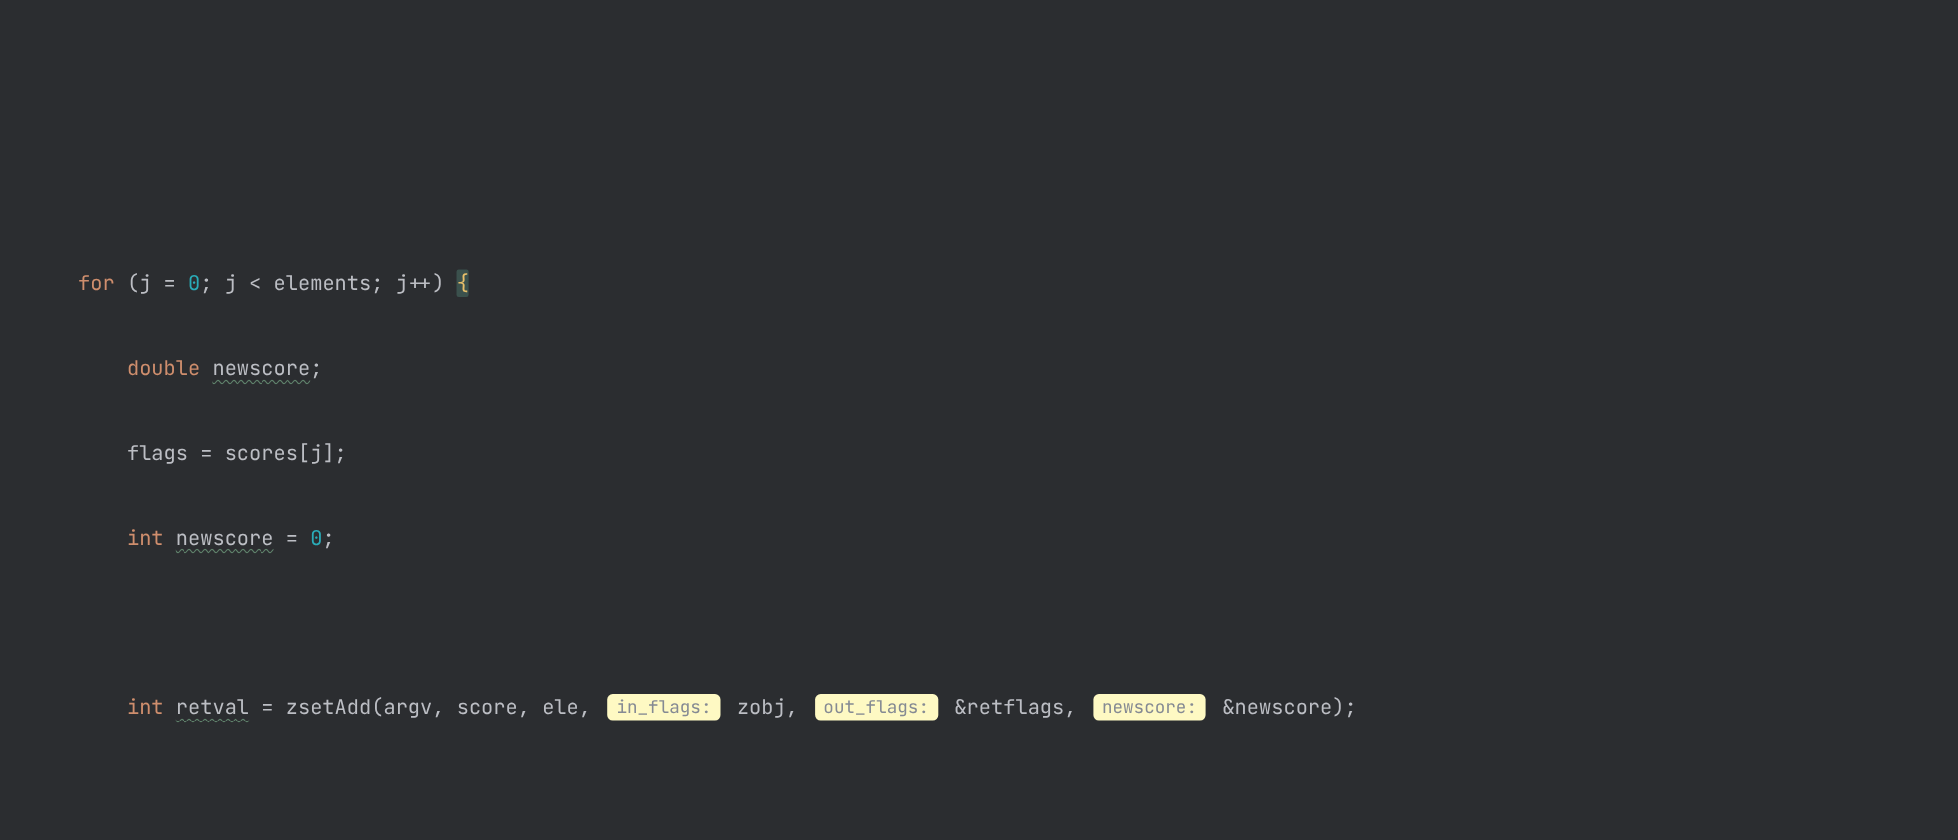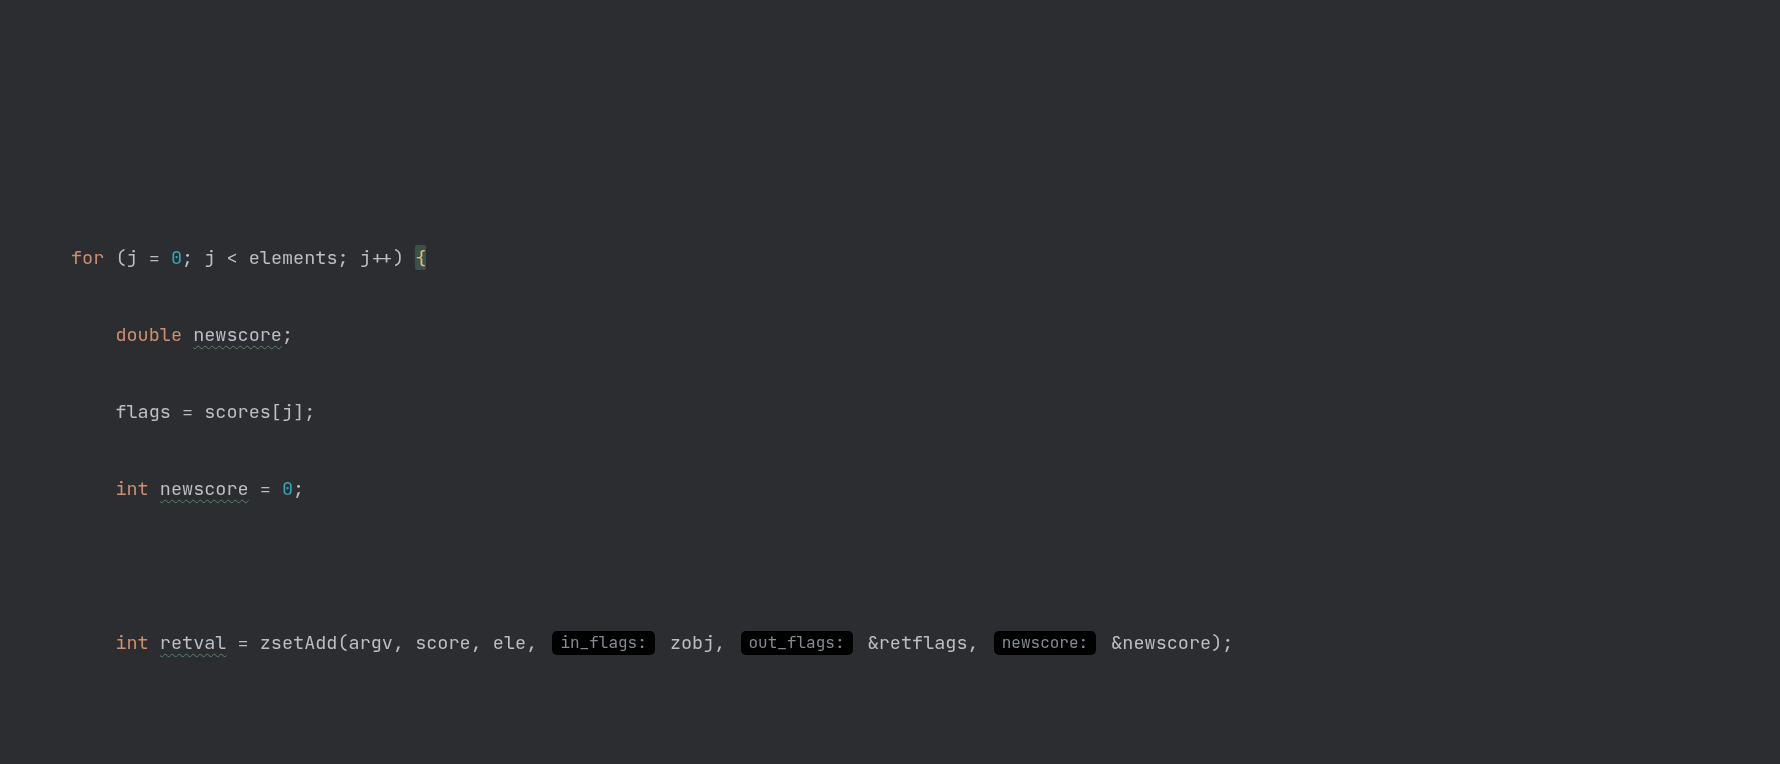--- a/index.html
+++ b/index.html
@@ -26,21 +26,21 @@
   .wavy {
     text-decoration-line: underline;
     text-decoration-style: wavy;
     text-decoration-color: #5f826b;
     text-underline-offset: 4px;
     text-decoration-thickness: 1px;
   }
 
   .hint {
     display: inline-block;
-    background: #000000;
+    background: #fef9c3;
     color: #858a93;
     font-size: 16px;
     border-radius: 5px;
     padding: 0 8px;
     line-height: 24px;
     vertical-align: 1px;
     margin: 0 4px;
   }
 </style>
 </head>

